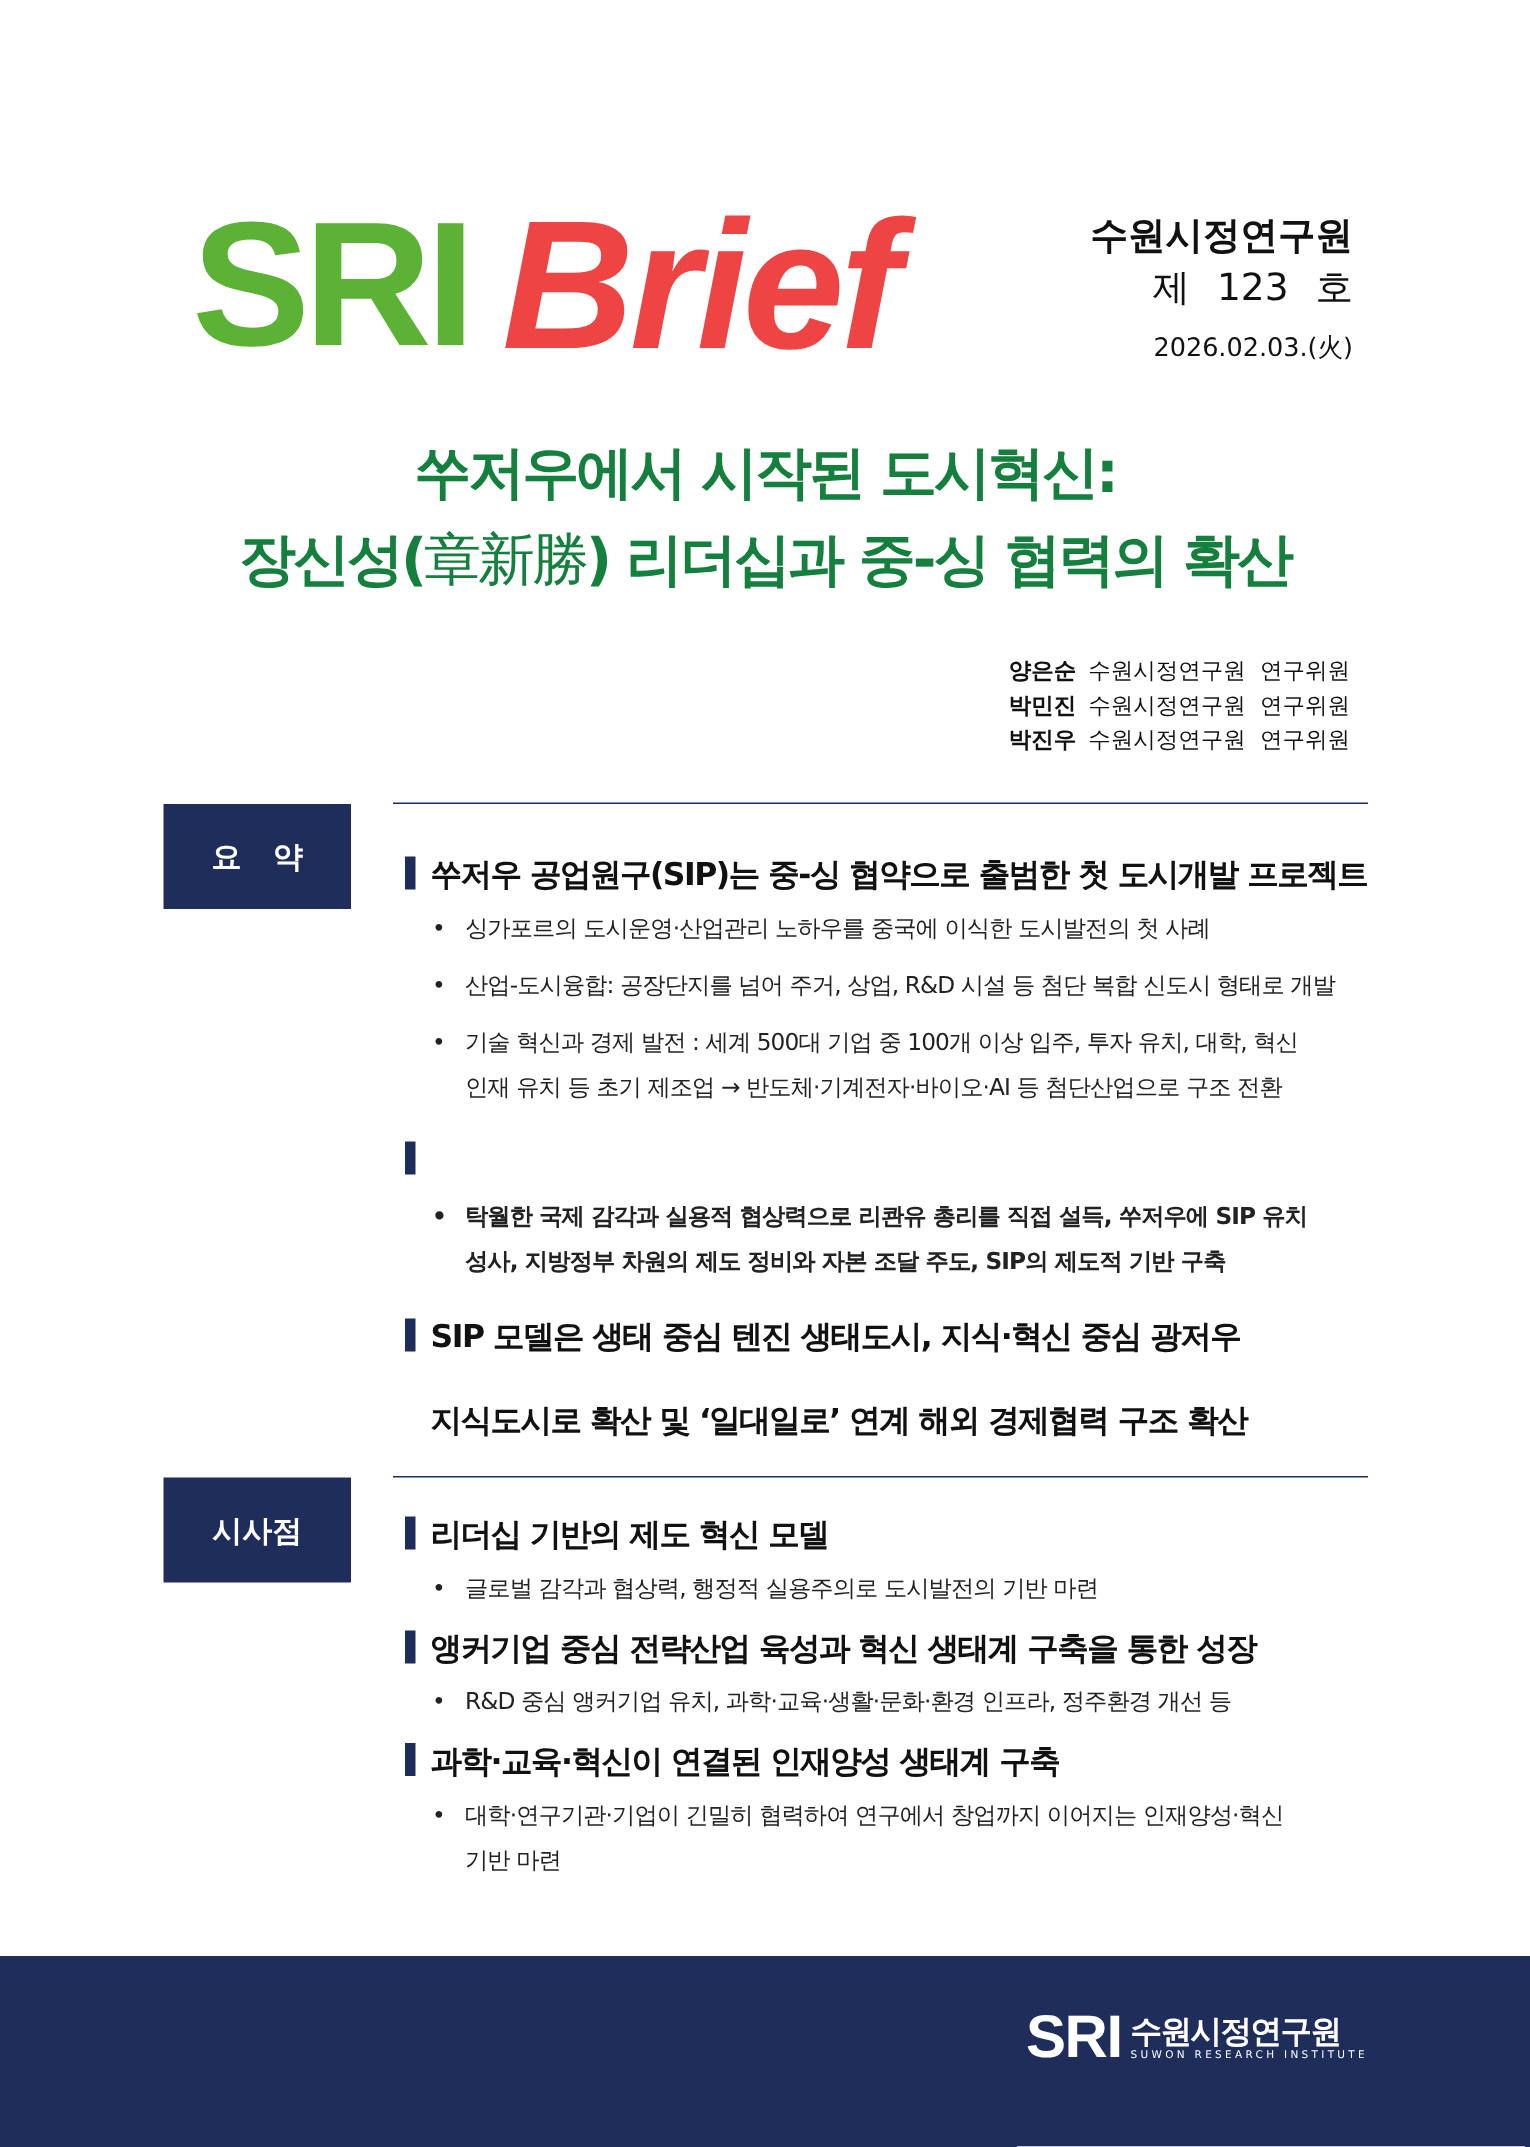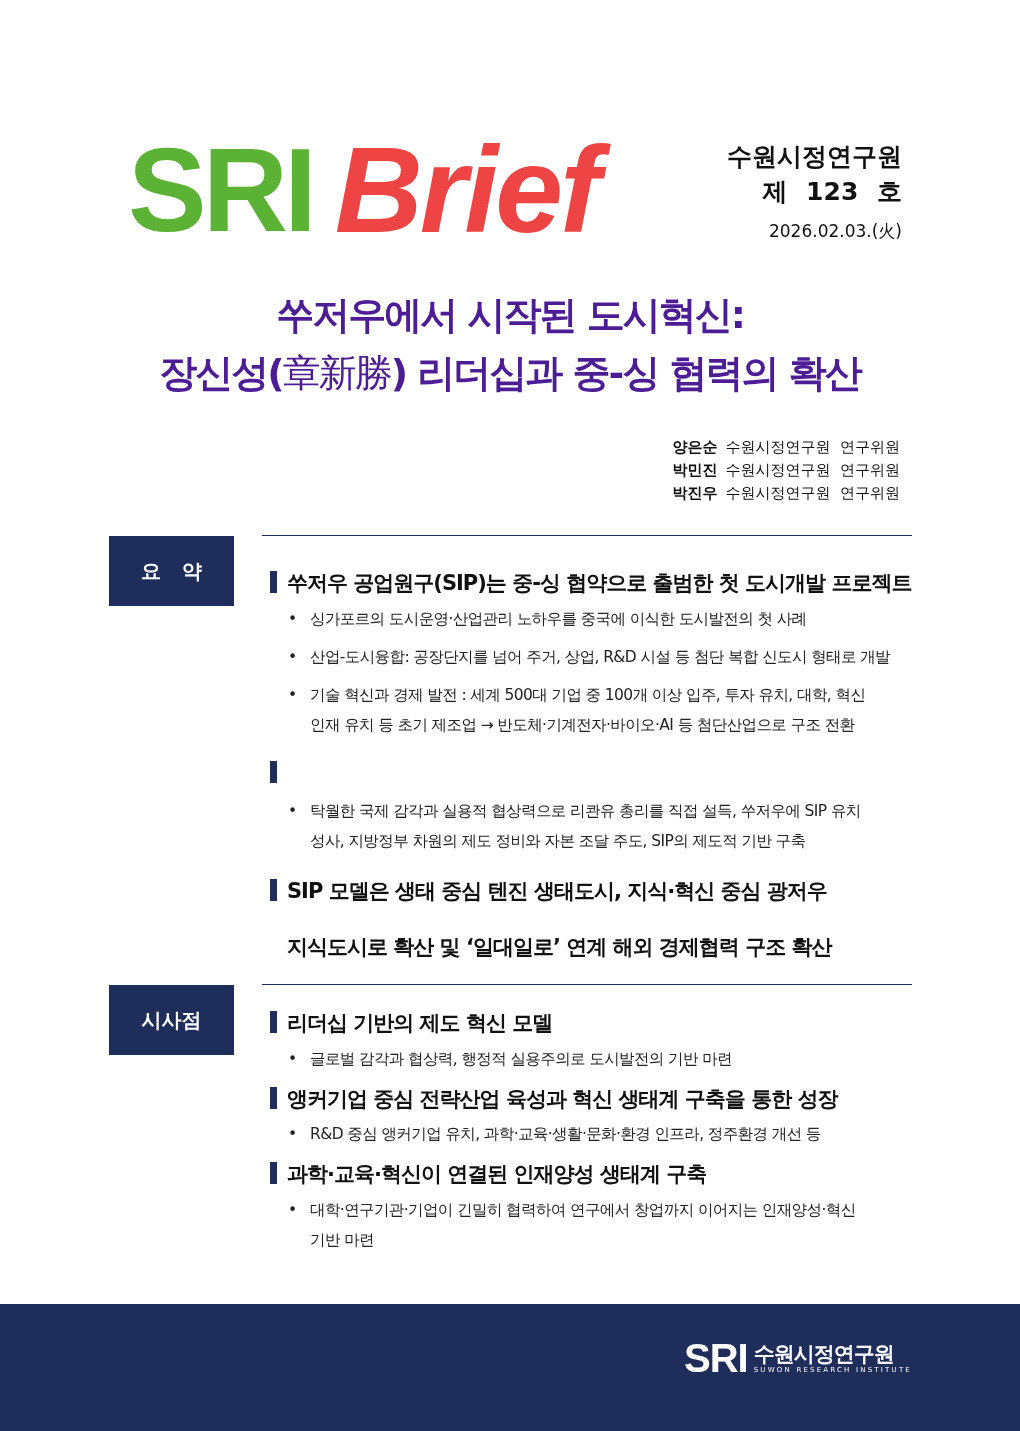--- a/index.html
+++ b/index.html
@@ -9,24 +9,24 @@
     overflow:hidden;
   }
   .abs { position:absolute; }
   
   .logo { left:128px; top:130px; height:110px; display:flex; align-items:flex-end; }
   .logo-sri { font-family:"Liberation Sans", sans-serif; font-weight:bold; font-size:118px; line-height:100px; letter-spacing:-4px; position:relative; }
   .logo-sri .g { color:#5bb234; }
   .logo-brief { font-family:"Liberation Sans", sans-serif; font-weight:bold; font-style:italic; font-size:122px; line-height:100px; color:#ef4444; margin-left:22px; letter-spacing:-3px; }
   .pubinfo { right:118px; top:140px; text-align:right; }
   .pub-org { font-size:25px; font-weight:bold; color:#111; line-height:34px; }
-  .pub-issue { font-size:25px; font-weight:bold; color:#111; line-height:36px; word-spacing:10px; }
+  .pub-issue { font-size:25px; font-weight:normal; color:#111; line-height:36px; word-spacing:10px; }
   .pub-date { font-size:17px; color:#111; margin-top:10px; }
   
-  .title { left:0; width:1020px; top:286px; text-align:center; color:#4c1d95; font-weight:bold; font-size:38px; line-height:58px; letter-spacing:-2px; }
+  .title { left:0; width:1020px; top:286px; text-align:center; color:#15803d; font-weight:bold; font-size:38px; line-height:58px; letter-spacing:-2px; }
   .title .hanja { font-weight:normal; font-family:Liberation Mono, monospace; }
   
   .authors { right:120px; top:436px; font-size:15px; line-height:23px; text-align:right; }
   .authors .name { font-weight:bold; margin-right:8px; }
   
   .sec-label { left:109px; width:125px; height:70px; background:#1f2d5a; color:#fff; font-size:20px; font-weight:bold; display:flex; align-items:center; justify-content:center; }
   .rule { left:262px; width:650px; height:1px; background:#1f2d5a; }
   .heading { left:270px; font-size:21px; font-weight:bold; color:#111; line-height:34px; letter-spacing:-1px; }
   .heading .bar { display:inline-block; width:7px; height:22px; background:#1f2d5a; vertical-align:-3px; margin-right:10px; }
   .heading .cont { display:block; padding-left:17px;margin-top:20px; }
@@ -70,21 +70,21 @@
     <span style="white-space:pre;">요   약</span>
   </div>
 <div class="abs rule" style="top:535px;"></div>
 
 <div class="abs heading" style="top:566px;"><span class="bar"></span><span>쑤저우 공업원구(SIP)는 중-싱 협약으로 출범한 첫 도시개발 프로젝트</span></div>
 <div class="abs bullet" style="top:604px;"><span class="dot">•</span><span>싱가포르의 도시운영·산업관리 노하우를 중국에 이식한 도시발전의 첫 사례</span></div>
 <div class="abs bullet" style="top:642px;"><span class="dot">•</span><span>산업-도시융합: 공장단지를 넘어 주거, 상업, R&amp;D 시설 등 첨단 복합 신도시 형태로 개발</span></div>
 <div class="abs bullet" style="top:680px;"><span class="dot">•</span><span>기술 혁신과 경제 발전 : 세계 500대 기업 중 100개 이상 입주, 투자 유치, 대학, 혁신</span><span class="cont">인재 유치 등  초기 제조업 →  반도체·기계전자·바이오·AI 등 첨단산업으로 구조 전환</span></div>
 
 <div class="abs heading" style="top:756px;"><span class="bar"></span></div>
-<div class="abs bullet" style="top:796px;"><span class="dot">•</span><span>탁월한 국제 감각과 실용적 협상력으로 리콴유 총리를 직접 설득, 쑤저우에 SIP 유치</span><span class="cont">성사, 지방정부 차원의 제도 정비와 자본 조달 주도, SIP의 제도적 기반 구축</span></div>
+<div class="abs bullet" style="top:796px;font-weight:bold;"><span class="dot">•</span><span>탁월한 국제 감각과 실용적 협상력으로 리콴유 총리를 직접 설득, 쑤저우에 SIP 유치</span><span class="cont">성사, 지방정부 차원의 제도 정비와 자본 조달 주도, SIP의 제도적 기반 구축</span></div>
 
 <div class="abs heading" style="top:873px; line-height:36px;"><span class="bar"></span><span>SIP 모델은 생태 중심 텐진 생태도시, 지식·혁신 중심 광저우</span><span class="cont">지식도시로 확산 및 ‘일대일로’ 연계 해외 경제협력 구조 확산</span></div>
 
 <div class="abs sec-label" style="top:985px;">
     <span>시사점</span>
   </div>
 <div class="abs rule" style="top:984px;"></div>
 
 <div class="abs heading" style="top:1006px;"><span class="bar"></span><span>리더십 기반의 제도 혁신 모델</span></div>
 <div class="abs bullet" style="top:1044px;"><span class="dot">•</span><span>글로벌 감각과 협상력, 행정적 실용주의로 도시발전의 기반 마련</span></div>

